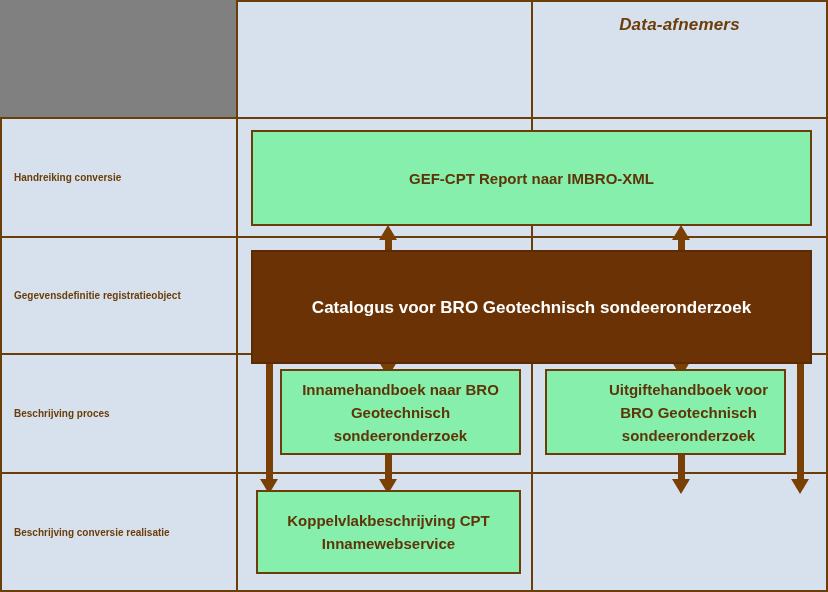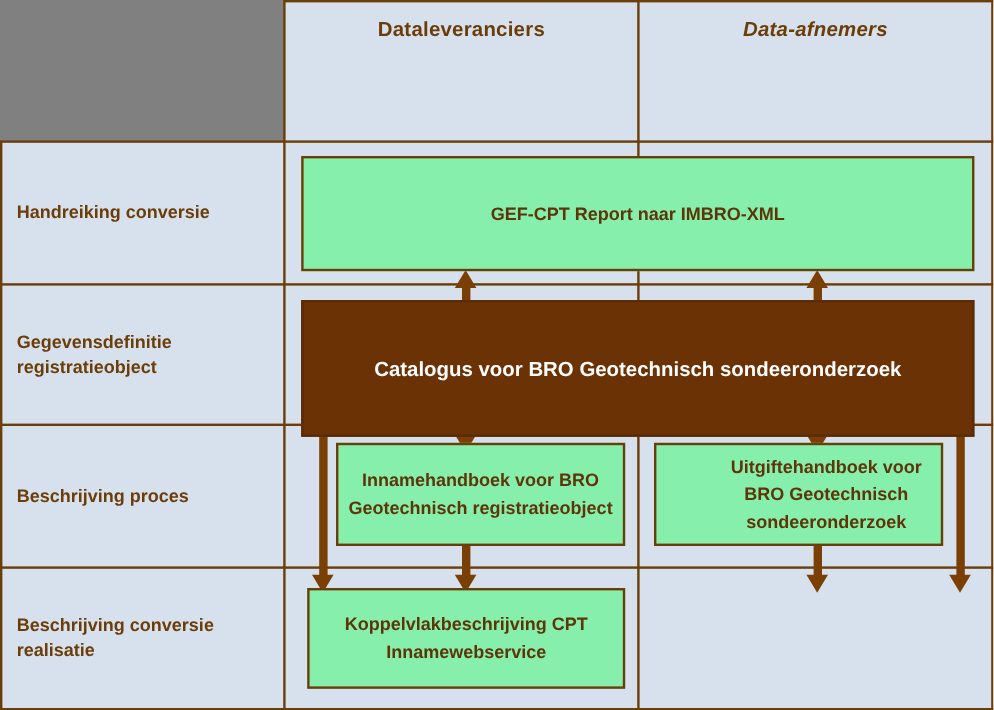--- a/index.html
+++ b/index.html
@@ -73,21 +73,21 @@
     font-weight: bold;
     letter-spacing: .2px;
   }
 
   
   .row-label {
     position: absolute;
     left: 14px;
     width: 214px;
     color: #6b3d08;
-    font-size: 15px;
+    font-size: 10px;
     font-weight: bold;
     line-height: 21px;
     display: flex;
     align-items: center;
   }
 
   
   .node {
     position: absolute;
     box-sizing: border-box;
@@ -150,23 +150,20 @@
   <div class="corner-block"></div>
 
   <div class="hline" style="top:117px;"></div>
   <div class="hline" style="top:236px;"></div>
   <div class="hline" style="top:353px;"></div>
   <div class="hline" style="top:472px;"></div>
 
   <div class="vline" style="left:236px; height:592px;"></div>
   <div class="vline" style="left:531px; height:592px;"></div>
 
-  <div class="col-header" style="left:238px; width:293px;">
-    <span>Dataleveranciers</span>
-  </div>
   <div class="col-header" style="left:533px; width:293px;font-style:italic;">
     <span>Data-afnemers</span>
   </div>
 
   <div class="row-label" style="top:119px; height:117px;">
     <span>Handreiking conversie</span>
   </div>
   <div class="row-label" style="top:238px; height:115px;">
     <span>Gegevensdefinitie registratieobject</span>
   </div>
@@ -203,21 +200,21 @@
 
   <div class="node tan" style="left:251px; top:130px; width:561px; height:96px;">
     <span>GEF-CPT Report naar IMBRO-XML</span>
   </div>
 
   <div class="node dark" style="left:251px; top:250px; width:561px; height:114px;">
     <span>Catalogus voor BRO Geotechnisch sondeeronderzoek</span>
   </div>
 
   <div class="node tan" style="left:280px; top:369px; width:241px; height:86px;">
-    <span>Innamehandboek voor BRO Geotechnisch registratieobject</span>
+    <span>Innamehandboek naar BRO Geotechnisch sondeeronderzoek</span>
   </div>
 
   <div class="node tan" style="left:545px; top:369px; width:241px; height:86px;padding-left:46px;">
     <span>Uitgiftehandboek voor BRO Geotechnisch sondeeronderzoek</span>
   </div>
 
   <div class="node tan" style="left:256px; top:490px; width:265px; height:84px;">
     <span>Koppelvlakbeschrijving CPT Innamewebservice</span>
   </div>
 

